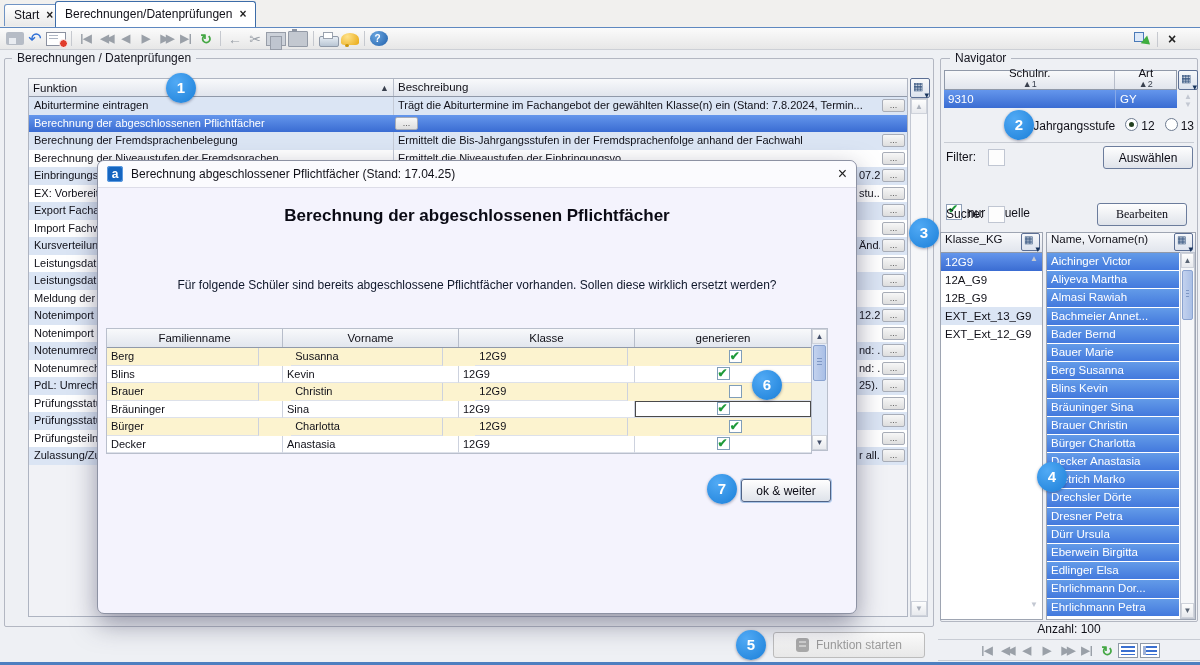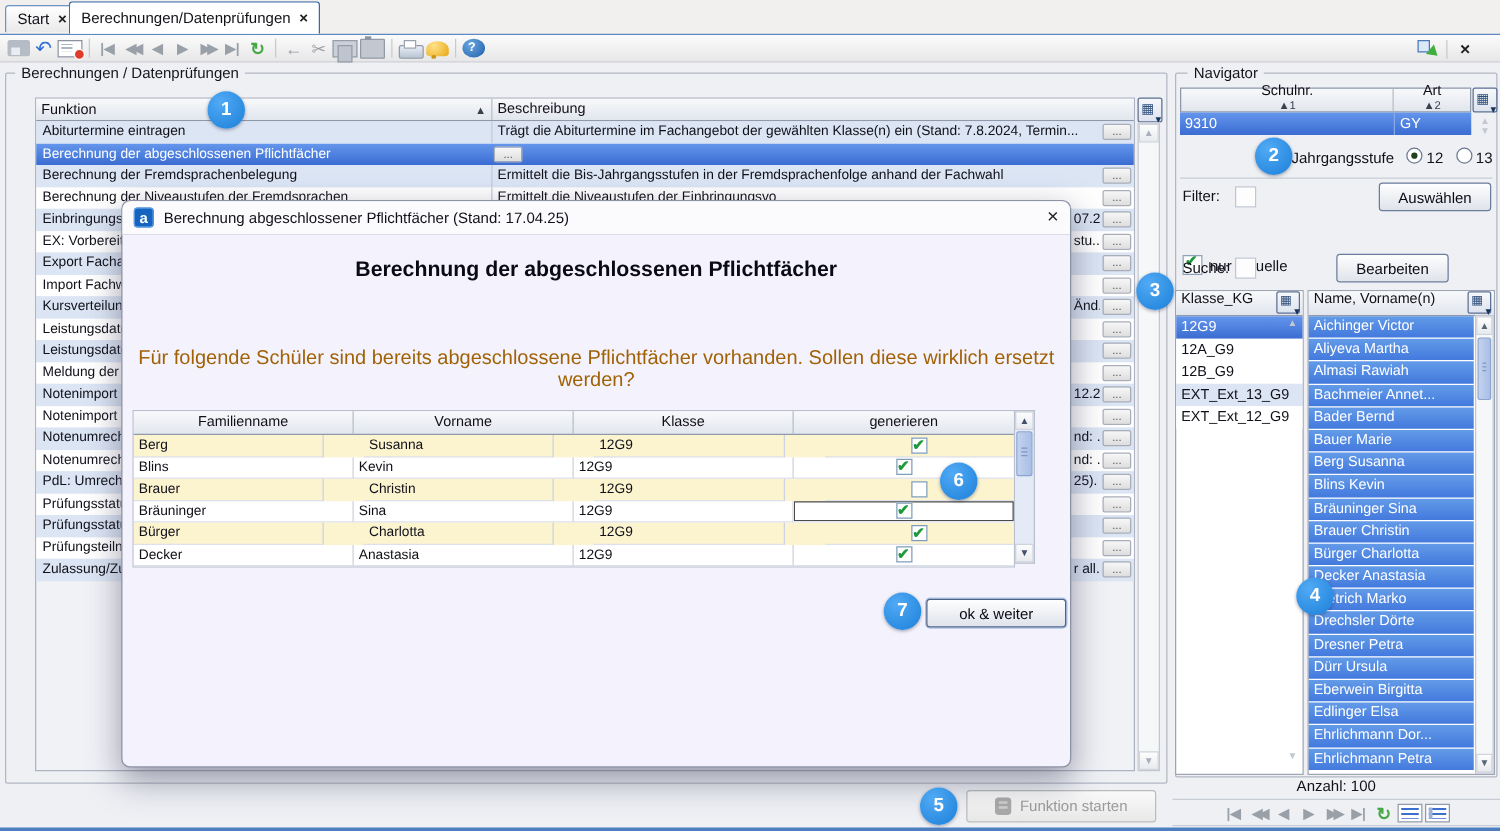--- a/index.html
+++ b/index.html
@@ -88,36 +88,36 @@
 
   
   #dialog{position:absolute;left:97px;top:160px;width:758px;height:452px;background:#f4f3fd;border:1px solid #8d92a3;
         border-radius:7px;box-shadow:0 10px 26px rgba(60,60,90,.5);z-index:30;}
   #dlg-title{height:26px;display:flex;align-items:center;padding:0 9px;background:#fbfbfe;border-bottom:1px solid #dddde8;
         border-radius:7px 7px 0 0;}
   .dlg-logo{width:16px;height:16px;background:#1565c0;color:#fff;border-radius:3px;text-align:center;line-height:16px;
         font-weight:bold;font-size:12px;margin-right:8px;box-shadow:inset 0 0 0 1px #5b9ae0;}
   #dlg-close{margin-left:auto;font-size:16px;color:#222;line-height:16px;cursor:default;}
   #dlg-h1{position:absolute;left:0;top:45px;width:100%;text-align:center;font-size:17px;font-weight:bold;color:#0a0a14;}
-  #dlg-msg{position:absolute;left:0;top:117px;width:100%;text-align:center;font-size:16px;color:#a16207;}
+  #dlg-msg{position:absolute;left:0;top:117px;width:100%;text-align:center;font-size:12px;color:#0f172a;}
   #dtable{position:absolute;left:8px;top:167px;width:722px;}
   #dt-main{width:706px;border:1px solid #b9bfcc;box-sizing:border-box;float:left;}
   .dth{display:flex;height:18px;background:linear-gradient(#f8f9fb,#e2e6ee);border-bottom:1px solid #9099a9;font-size:11.5px;}
   .dth div{width:176px;text-align:center;line-height:18px;border-right:1px solid #b7bdca;box-sizing:border-box;}
   .dth div:last-child{border-right:none;}
   .drow{display:flex;height:17.5px;line-height:17.5px;font-size:11px;background:#fff;}
   .drow.alt{background:#fcf3cf;gap:32px;}
   .dc{width:176px;padding-left:4px;box-sizing:border-box;border-right:1px solid #cdd2de;border-bottom:1px solid #dde1ea;
       white-space:nowrap;overflow:hidden;}
   .dc:last-child{border-right:none;display:flex;align-items:center;justify-content:center;padding-left:0;}
   .dc.focus{background:#fff;box-shadow:inset 0 0 0 1px #4a4a4a;}
   .cbx{width:13px;height:13px;border:1px solid #7f9db9;background:#fff;position:relative;box-sizing:border-box;}
   .cbx.on::after{content:"✔";position:absolute;left:0px;top:-3px;color:#1f9a3a;font-size:12px;font-weight:bold;}
   #dt-sb{width:16px;height:123px;float:left;position:relative;background:#e4ebf7;border:1px solid #b9bfcc;border-left:none;box-sizing:border-box;}
-  #okbtn{position:absolute;left:643px;top:318px;width:112px;height:23px;font-size:12px;color:#0a0a14;
+  #okbtn{position:absolute;left:643px;top:318px;width:90px;height:23px;font-size:12px;color:#0a0a14;
       background:linear-gradient(#fefefe,#dfe3ea);border:1px solid #4f6386;border-radius:3px;
       box-shadow:0 0 0 1px #a9c4e8;font-family:"Liberation Sans",sans-serif;}
 
   
   #nav-gbox{left:940px;top:58px;width:256px;height:562px;}
   .shdr{position:absolute;display:flex;height:20px;background:linear-gradient(#f8f9fb,#e1e5ed);border:1px solid #9099a9;
       box-sizing:border-box;font-size:11.5px;}
   .shc{display:flex;justify-content:flex-end;align-items:center;padding:0 4px;box-sizing:border-box;border-right:1px solid #b7bdca;flex-direction:column;}
   .shc:last-child{border-right:none;}
   .shc .sort{font-size:9px;color:#39404e;}
@@ -438,21 +438,21 @@
   <span class="abs" style="left:946px;top:150px;">Filter:</span>
   <span class="minibox" style="left:988px;top:149px;"></span>
   <button class="navbtn" style="left:1103px;top:146px;">Auswählen</button>
 
   <div class="abs" style="left:946px;top:176px;margin-top:28px;">
     <span class="ncbx"></span><span>nur aktuelle</span>
   </div>
 
   <span class="abs" style="left:946px;top:207px;">Suche:</span>
   <span class="minibox" style="left:988px;top:206px;"></span>
-  <button class="navbtn" style="left:1069px;top:203px;">Bearbeiten</button>
+  <button class="navbtn" style="left:1097px;top:203px;font-family:Liberation Serif, serif;">Bearbeiten</button>
 
   <div class="ltbl" style="left:940px;top:232px;width:103px;height:388px;">
     <div class="lhdr">
       <span>Klasse_KG</span>
       <span class="gbt"></span>
     </div>
     <div id="klist">
         <div class="litem sel">12G9</div>
         <div class="litem">12A_G9</div>
         <div class="litem">12B_G9</div>

